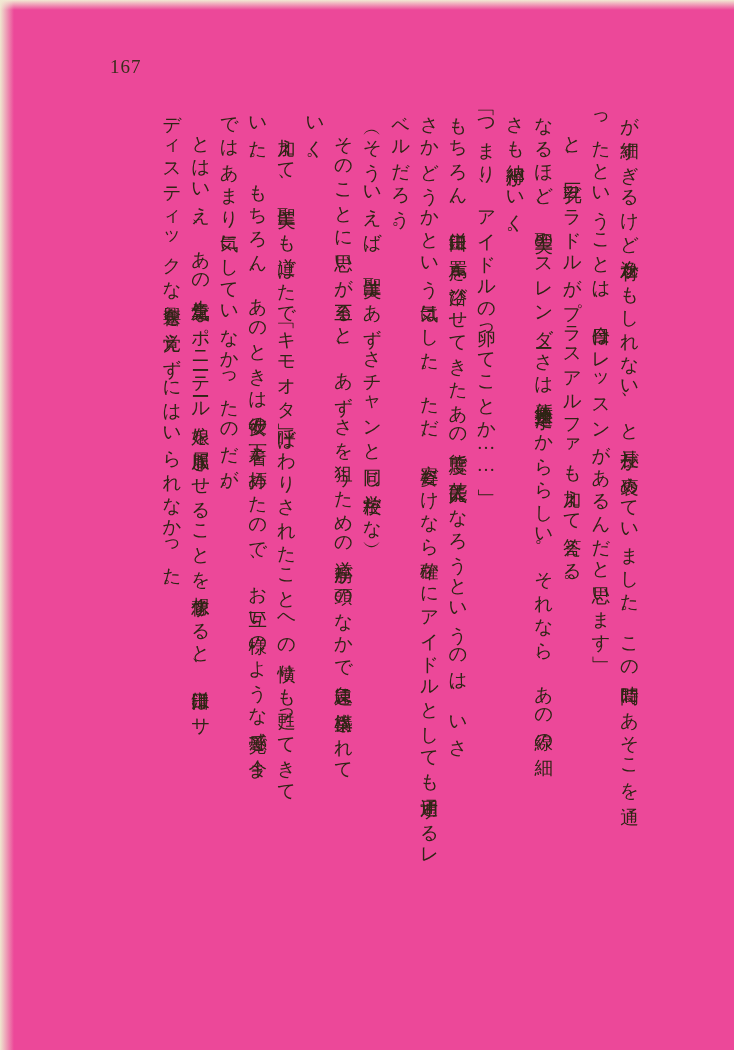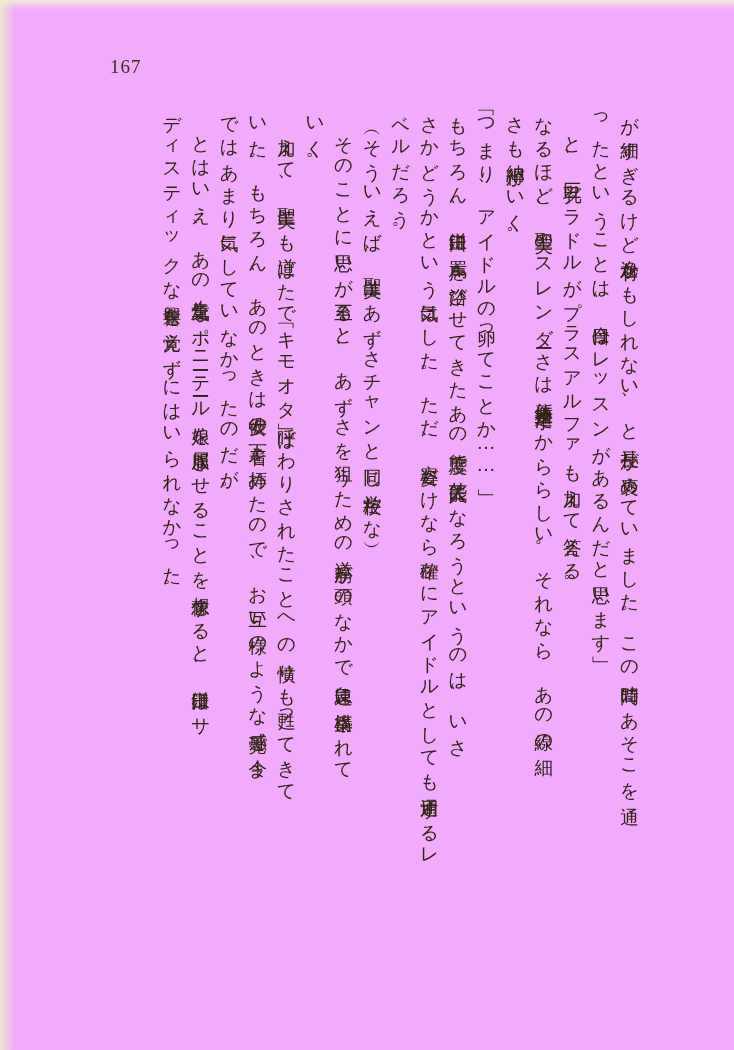--- a/index.html
+++ b/index.html
@@ -11,21 +11,21 @@
     height: 1050px;
     background: #fdf9e8;
     font-family: "Liberation Serif", "DejaVu Serif", serif;
     color: #2b2112;
     overflow: hidden;
     position: relative;
   }
   .page {
     position: absolute;
     inset: 0;
-    background: #f0abfc;
+    background: #ec4899;
     padding-left: 43px;
   }
   
   .page-shade-left {
     position: absolute;
     left: 0; top: 0; bottom: 0;
     width: 14px;
     background: linear-gradient(to right, #efe7cf 0%, rgba(253,248,230,0) 100%);
     pointer-events: none;
   }

